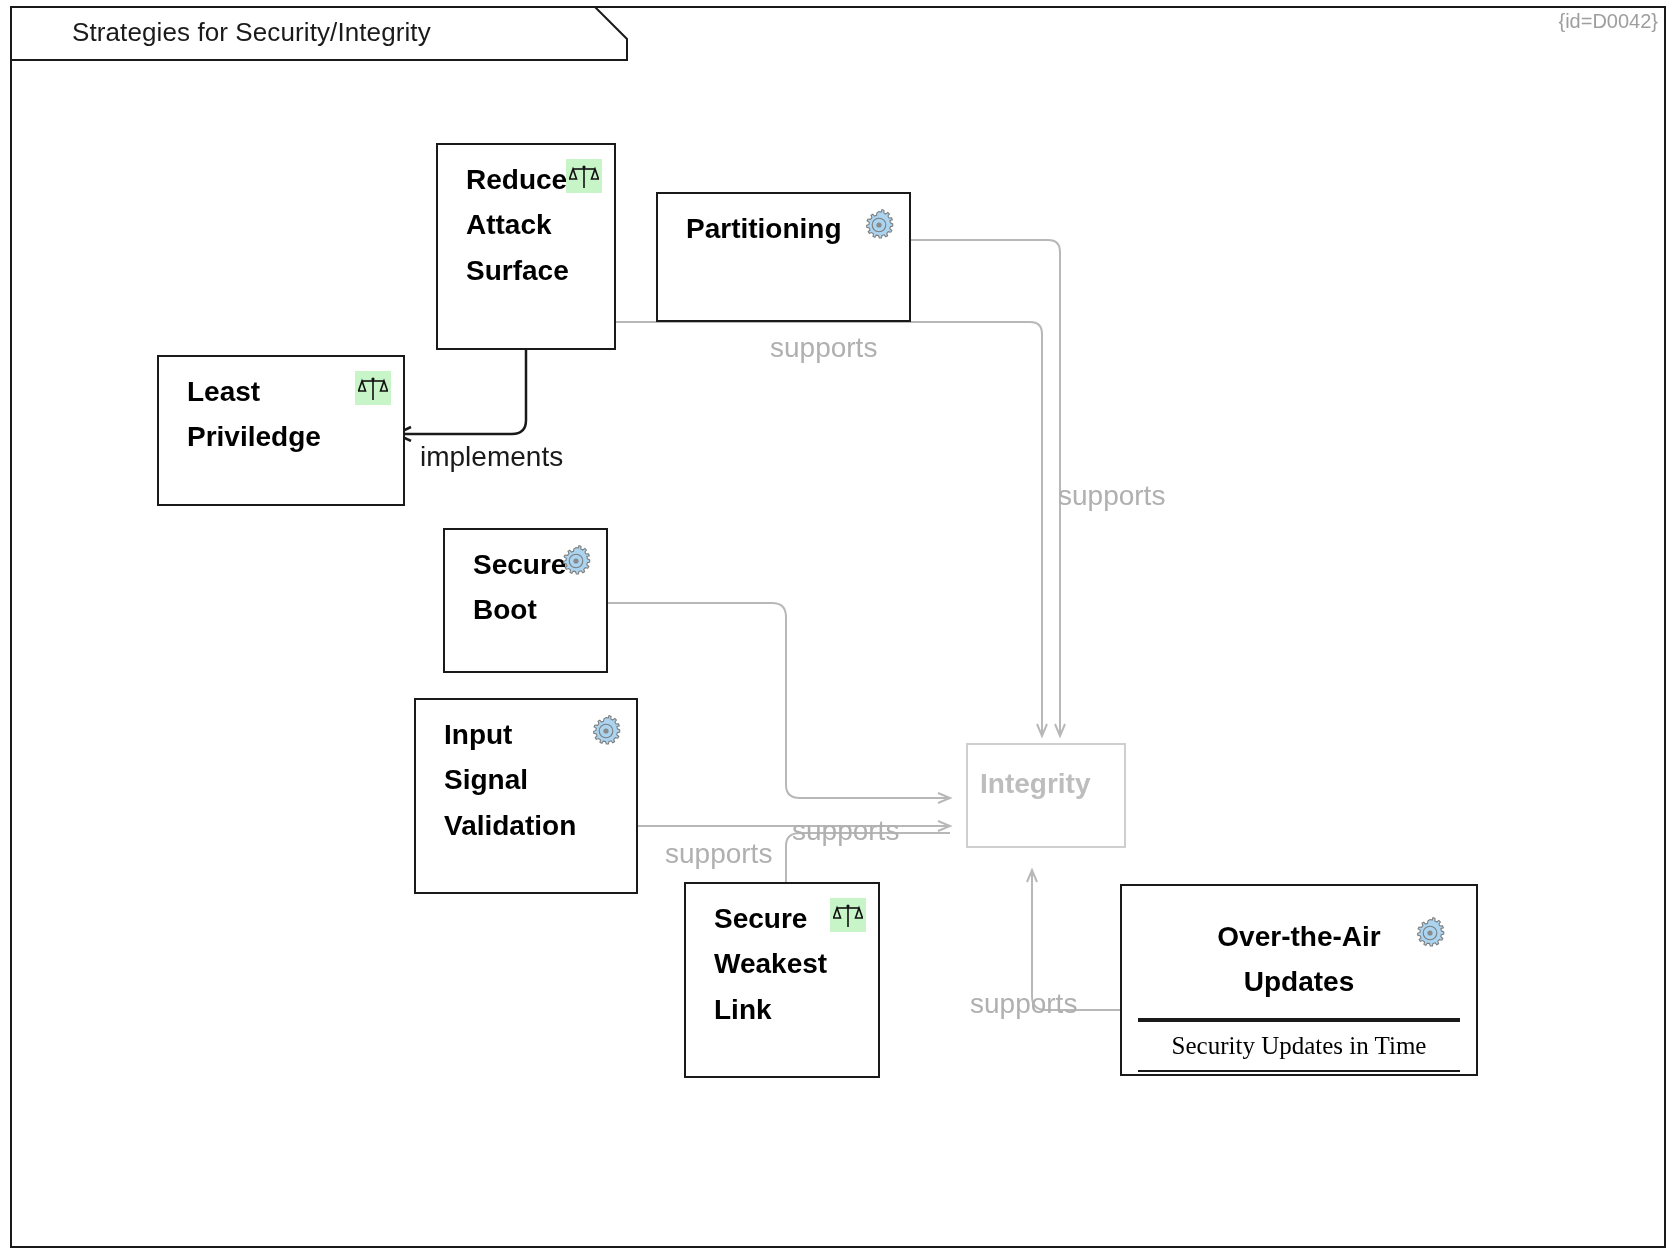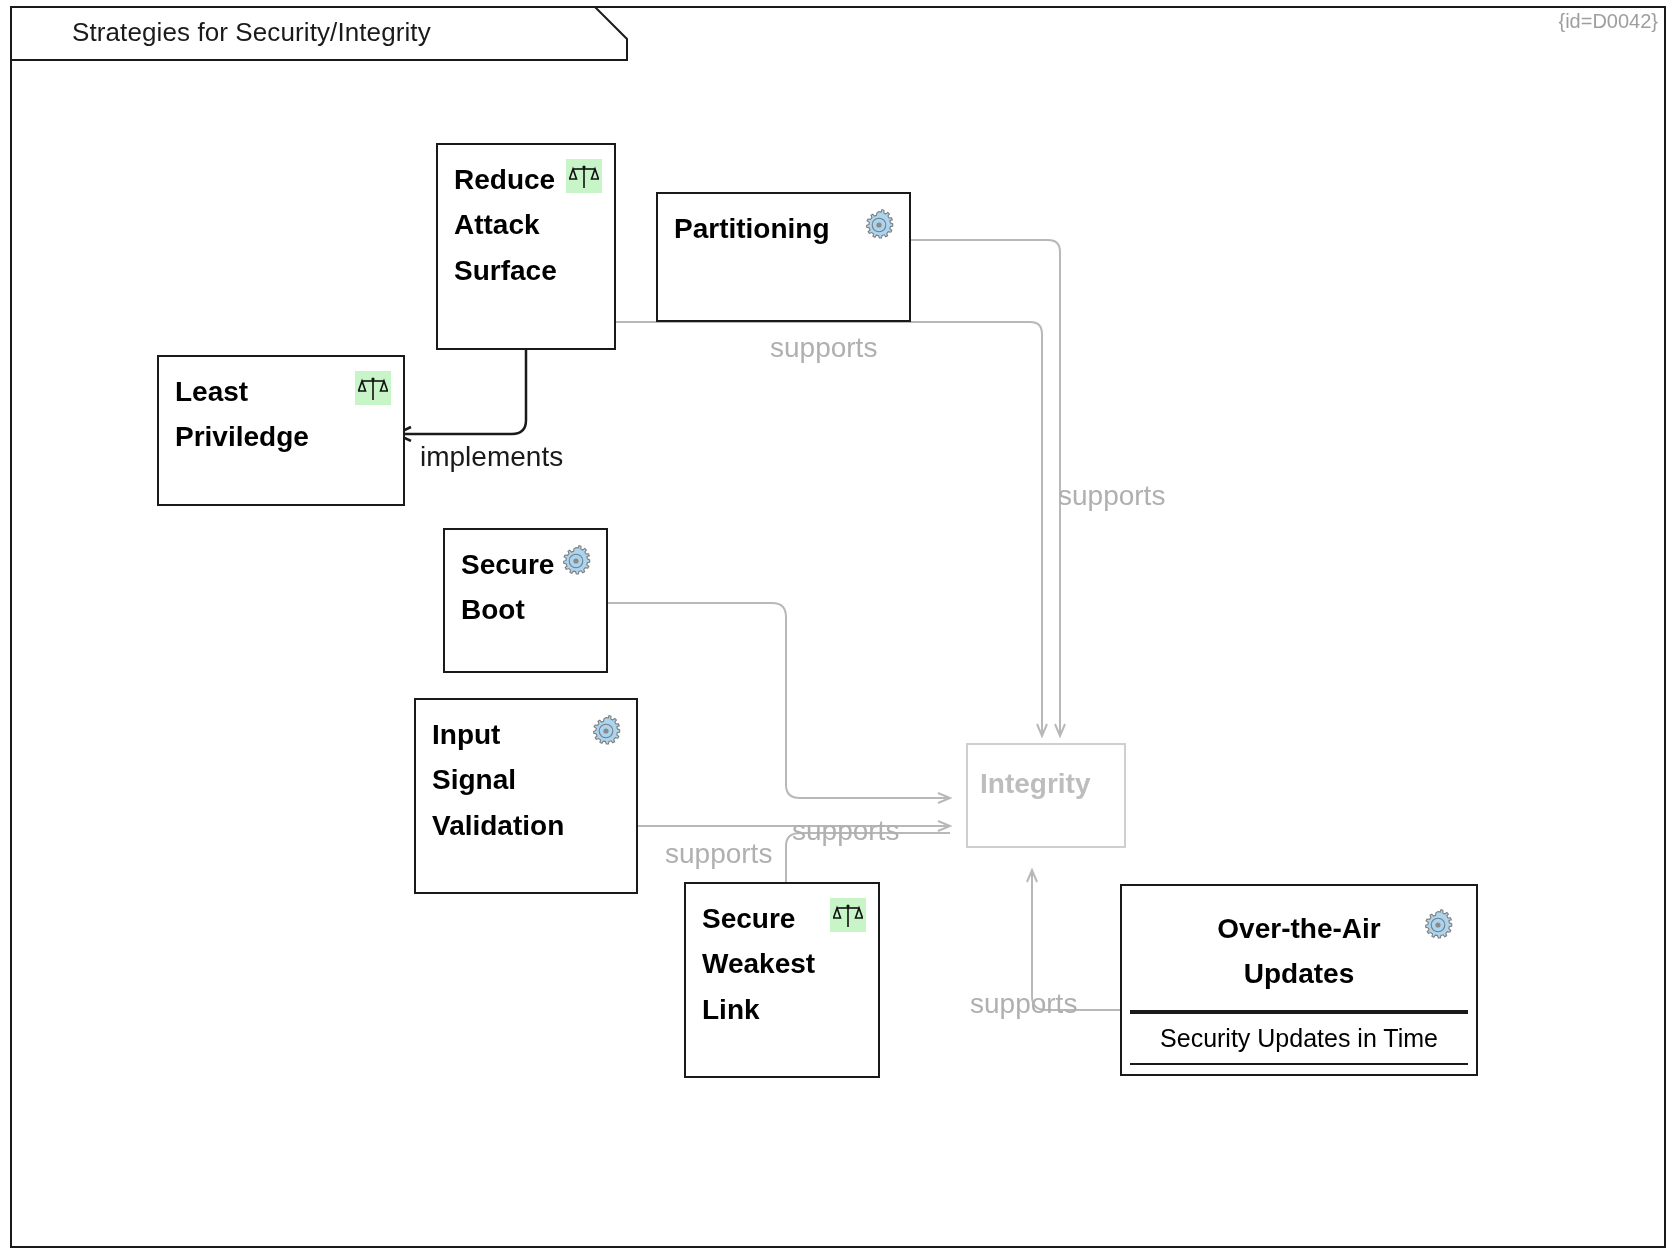--- a/index.html
+++ b/index.html
@@ -68,21 +68,21 @@
     position: absolute;
     box-sizing: border-box;
     background: #ffffff;
     border: 2px solid #1a1a1a;
   }
   .node .title {
     font-size: 28px;
     font-weight: bold;
     color: #000000;
     line-height: 1.62;
-    padding: 12px 16px 0 16px;
+    padding: 12px 16px 0 28px;
     white-space: pre-line;
   }
   .node.centered .title {
     text-align: center;
     padding-left: 34px;
     padding-right: 34px;
   }
   .node .icon {
     position: absolute;
     top: 14px;
@@ -115,20 +115,21 @@
     margin: 0;
     height: 0;
   }
   .compartment {
     border-top: 2px solid #1a1a1a;
     padding: 10px 18px;
     font-size: 25px;
     color: #000000;
     text-align: center;
     box-sizing: border-box;
+    font-family: Liberation Serif, serif;
   }
   .compartment-bottom {
     border-top: 2px solid #1a1a1a;
     height: 10px;
   }
 
   
   .edge-label {
     position: absolute;
     font-size: 28px;
@@ -257,21 +258,21 @@
       <svg width="30" height="28" viewBox="0 0 30 28">
         <line x1="15" y1="4" x2="15" y2="26" stroke="#111" stroke-width="1.6"></line>
         <line x1="4" y1="7" x2="26" y2="7" stroke="#111" stroke-width="1.6"></line>
         <circle cx="15" cy="5" r="1.6" fill="#111"></circle>
         <path d="M4,7 L0.5,17 L7.5,17 Z" fill="none" stroke="#111" stroke-width="1.6"></path>
         <path d="M26,7 L22.5,17 L29.5,17 Z" fill="none" stroke="#111" stroke-width="1.6"></path>
       </svg>
     </div>
   </div>
 
-  <div class="node centered" style="left:1120px; top:884px; width:358px; height:192px; padding:8px;">
+  <div class="node centered" style="left:1120px; top:884px; width:358px; height:192px; padding:16px;">
     <div style="height:116px; position:relative;">
       <div class="title" style="text-align:center; padding:12px 40px 0 40px;">Over-the-Air
 Updates</div>
       <div class="icon gear">
         <svg width="32" height="32" viewBox="0 0 32 32">
           <g fill="#aad4f0" stroke="#7d7d7d" stroke-width="1.1">
             <path d="M16,2.5 L18.2,3 L19,0.6 L21,1.3 L20.8,3.9 L22.8,5 L24.8,3.4 L26.4,5 L24.9,7 L26,9 L28.6,8.8 L29.3,10.8 L26.9,11.6 L27.4,13.8 L29.7,14.9 L29.7,17 L27.3,17.6 L26.8,19.8 L28.8,21.3 L27.8,23.2 L25.3,22.6 L23.8,24.3 L24.6,26.8 L22.8,27.8 L21.2,25.8 L19,26.4 L18.4,28.9 L16.3,29 L15.5,26.6 L13.3,26.2 L11.9,28.3 L10,27.4 L10.5,24.9 L8.7,23.5 L6.3,24.4 L5.2,22.6 L7,21 L6.3,18.9 L3.8,18.4 L3.6,16.3 L6,15.4 L6.3,13.2 L4.1,11.9 L5,10 L7.5,10.4 L8.9,8.6 L8,6.2 L9.8,5.1 L11.4,7 L13.5,6.3 L14,3.8 Z"></path>
           </g>
           <circle cx="16" cy="16" r="6.8" fill="#aad4f0" stroke="#7d7d7d" stroke-width="1.1"></circle>
           <circle cx="16" cy="16" r="2.6" fill="#8a8a8a"></circle>

